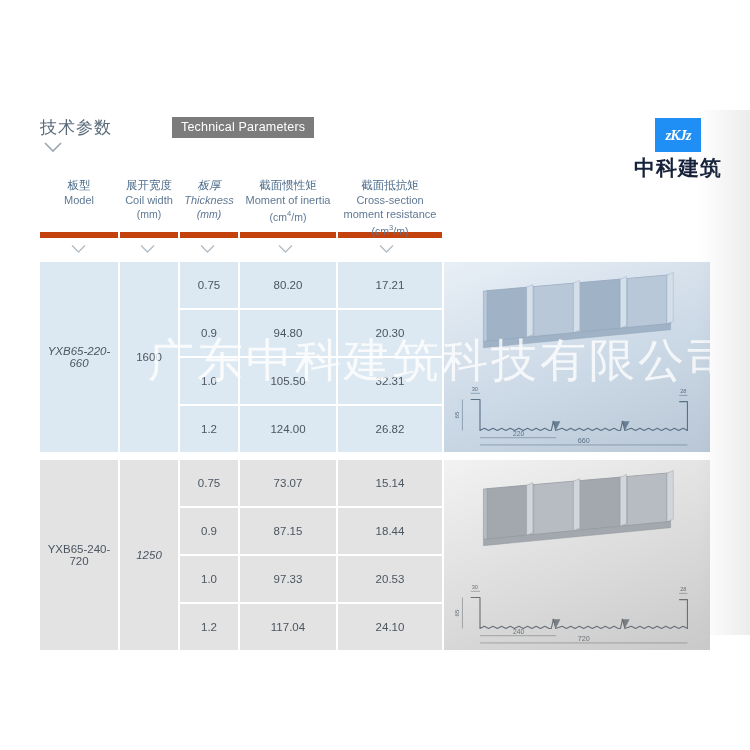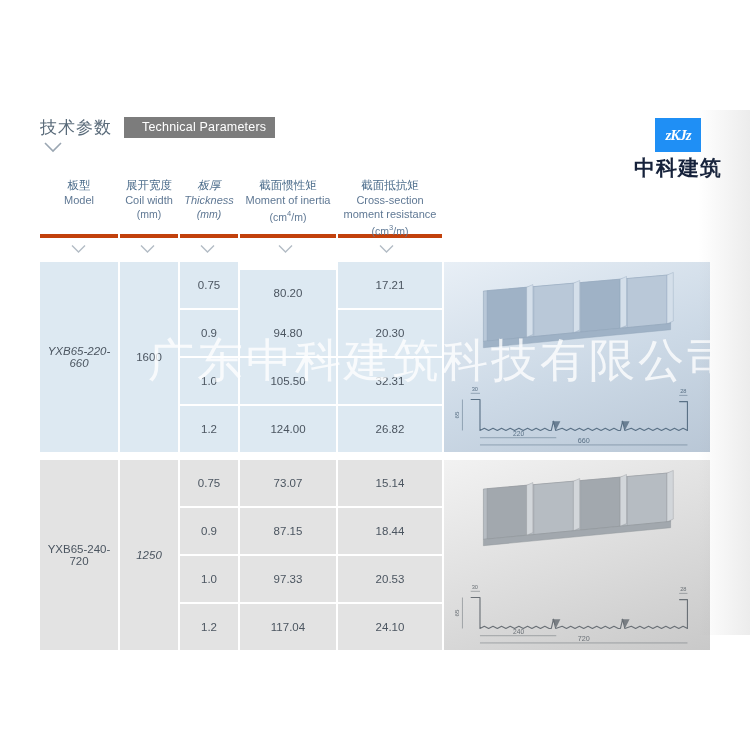--- a/index.html
+++ b/index.html
@@ -29,23 +29,24 @@
   .title-cn {
     font-size: 17px;
     color: #5a6b7a;
     letter-spacing: 1px;
     white-space: nowrap;
   }
   .title-badge {
     background: #7c7c7c;
     color: #ffffff;
     font-size: 12.5px;
-    padding: 3px 9px 4px 18px;
+    padding: 3px 9px 4px 9px;
     letter-spacing: .2px;
     white-space: nowrap;
+    margin-left: 48px;
   }
   .title-caret {
     position: absolute;
     left: 42px; top: 140px;
     width: 22px; height: 14px;
   }
 
   
   .head {
     position: absolute;
@@ -53,21 +54,21 @@
     width: 400px; height: 80px;
     display: flex;
   }
   .head-col {
     flex: 0 0 auto;
     display: flex;
     flex-direction: column;
     align-items: center;
     justify-content: flex-start;
     padding-top: 2px;
-    border-bottom: 4px solid #c2410c;
+    border-bottom: 6px solid #c2410c;
     margin-right: 2px;
     position: relative;
   }
   .hc-cn {
     font-size: 11.5px;
     color: #4a6b8a;
     line-height: 15px;
     white-space: nowrap;
   }
   .hc-en {
@@ -253,21 +254,21 @@
           <polyline points="2,2.5 8.5,9 15,2.5" fill="none" stroke="#b3bcc5" stroke-width="1.4"></polyline>
         </svg>
       </div>
     </div>
 
   <div class="grid" id="grid">
       <div class="block" style="position: absolute; left: 0px; top: 0px; width: 670px; height: 190px;">
         <div class="cell blue" style="left: 0px; top: 0px; width: 78px; height: 190px; font-style: italic;">YXB65-220-660</div>
         <div class="cell blue" style="left: 80px; top: 0px; width: 58px; height: 190px;">1600</div>
         <div class="cell blue" style="left: 140px; top: 0px; width: 58px; height: 46px;">0.75</div>
-        <div class="cell blue" style="left: 200px; top: 0px; width: 96px; height: 46px; margin-top: 8px;">80.20</div>
+        <div class="cell blue" style="left: 200px; top: 0px; width: 96px; height: 46px;">80.20</div>
         <div class="cell blue" style="left: 298px; top: 0px; width: 104px; height: 46px;">17.21</div>
         <div class="cell blue" style="left: 140px; top: 48px; width: 58px; height: 46px;">0.9</div>
         <div class="cell blue" style="left: 200px; top: 48px; width: 96px; height: 46px;">94.80</div>
         <div class="cell blue" style="left: 298px; top: 48px; width: 104px; height: 46px;">20.30</div>
         <div class="cell blue" style="left: 140px; top: 96px; width: 58px; height: 46px;">1.0</div>
         <div class="cell blue" style="left: 200px; top: 96px; width: 96px; height: 46px;">105.50</div>
         <div class="cell blue" style="left: 298px; top: 96px; width: 104px; height: 46px;">32.31</div>
         <div class="cell blue" style="left: 140px; top: 144px; width: 58px; height: 46px;">1.2</div>
         <div class="cell blue" style="left: 200px; top: 144px; width: 96px; height: 46px;">124.00</div>
         <div class="cell blue" style="left: 298px; top: 144px; width: 104px; height: 46px;">26.82</div>

